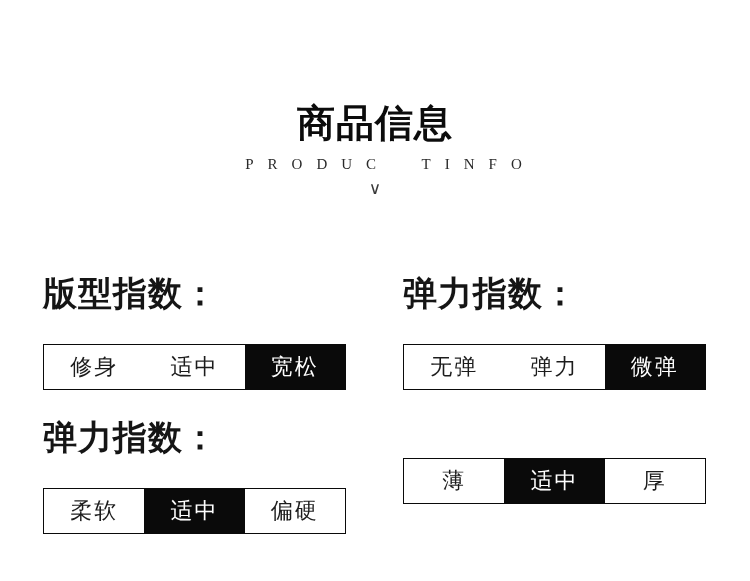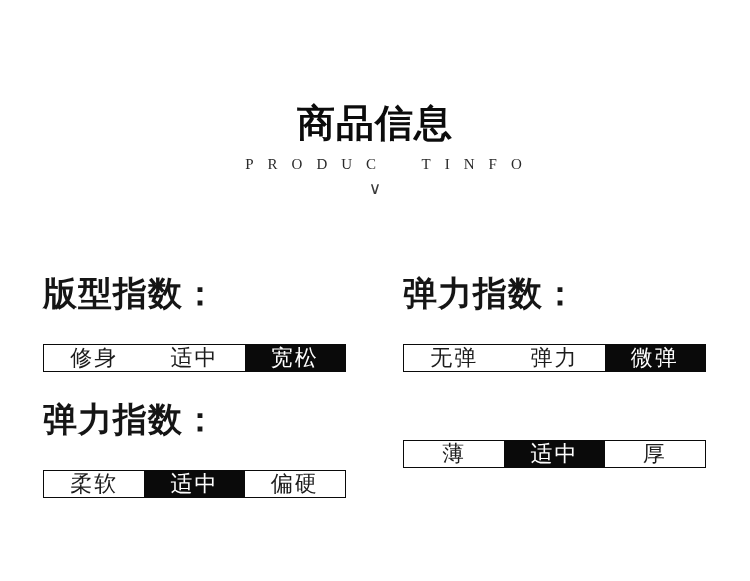--- a/index.html
+++ b/index.html
@@ -53,21 +53,21 @@
   }
   .index-label{
     font-size:34px;
     line-height:30px;
     font-weight:600;
     color:#151515;
     letter-spacing:1px;
   }
   .index-bar{
     margin-top:36px;
-    height:28px;
+    height:46px;
     border:1.5px solid var(--border);
     background:#ffffff;
     display:flex;
   }
   .seg{
     flex:1 1 0;
     display:flex;
     align-items:center;
     justify-content:center;
     font-size:22px;

